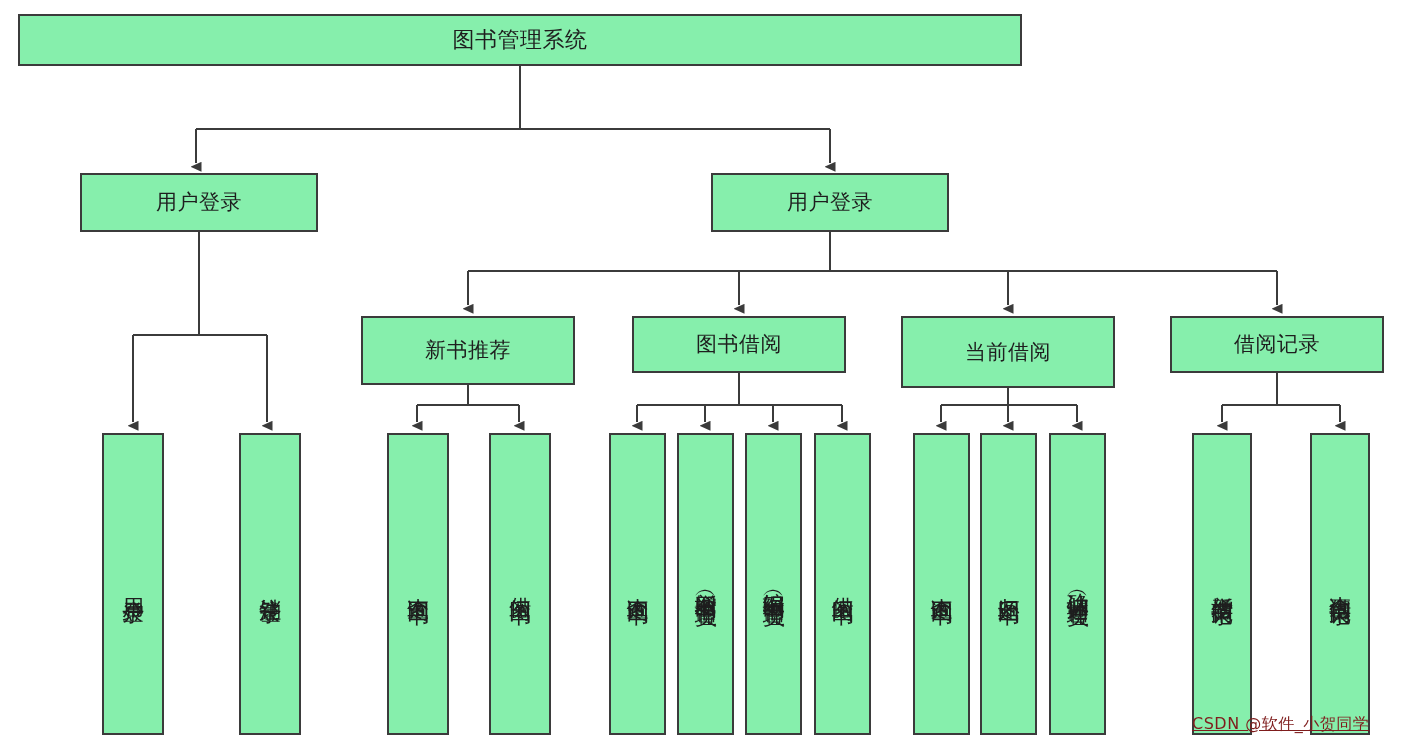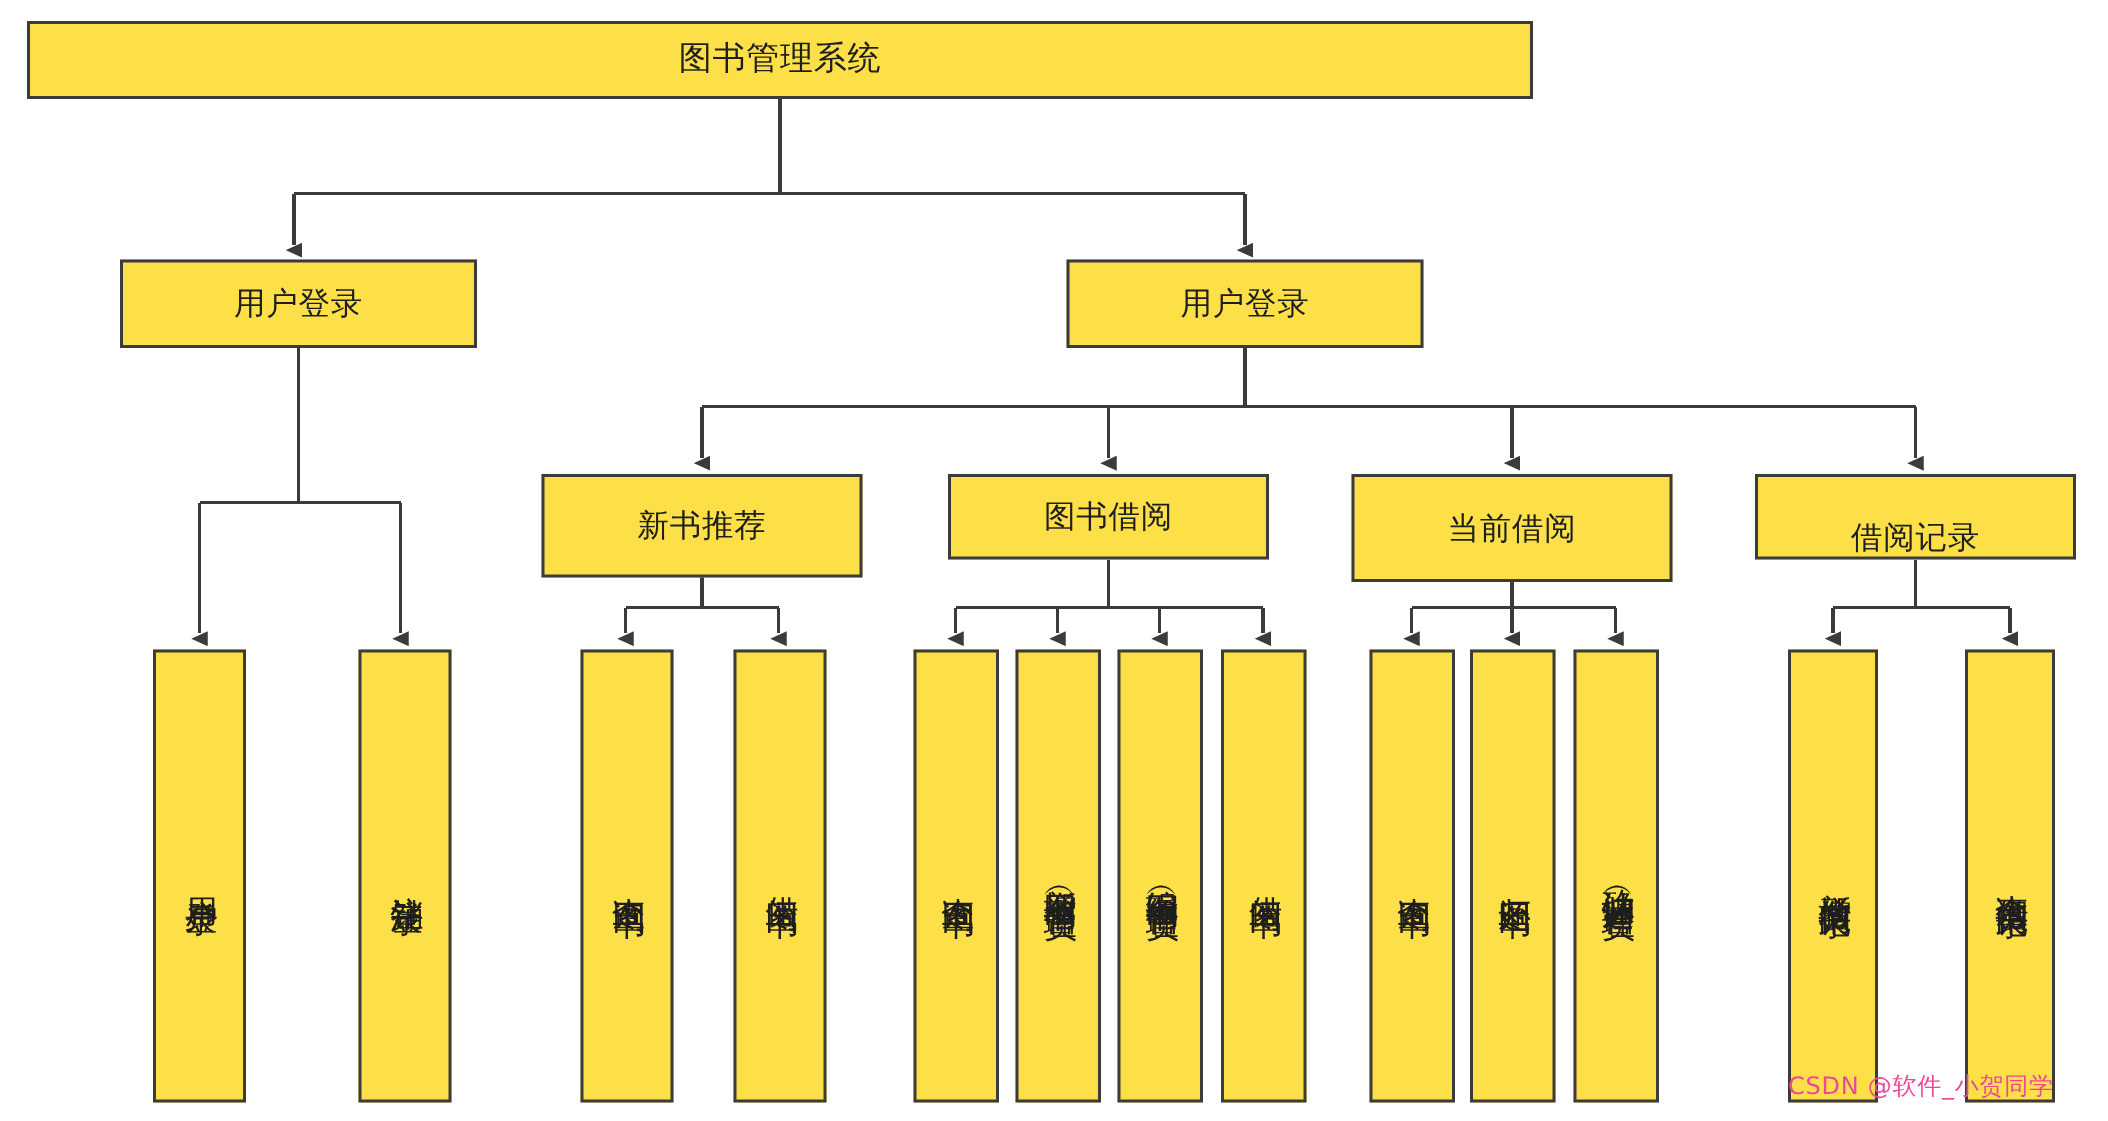--- a/index.html
+++ b/index.html
@@ -17,21 +17,21 @@
   }
   #wires{
     position:absolute;
     left:0; top:0;
     width:1405px; height:747px;
     pointer-events:none;
   }
   .node{
     position:absolute;
     box-sizing:border-box;
-    background:#fde047;
+    background:#86efac;
     border:2.4px solid #3b3b3b;
     display:flex;
     align-items:center;
     justify-content:center;
     text-align:center;
     z-index:2;
   }
   .node .lbl{
     font-size:21px;
     line-height:1.25;
@@ -54,25 +54,26 @@
     line-height:1.12;
     letter-spacing:2px;
     white-space:normal;
     max-height:272px;
   }
   .watermark{
     position:absolute;
     left:1192px;
     top:714px;
     font-size:16px;
-    color:#ec4899;
+    color:#7f1d1d;
     letter-spacing:0.5px;
     white-space:nowrap;
     z-index:5;
     font-family:"DejaVu Sans","Liberation Sans",sans-serif;
+    text-decoration:underline;
   }
 </style>
 </head>
 <body>
 
 <div id="canvas">
 
   <svg id="wires" viewBox="0 0 1405 747" width="1405" height="747" xmlns="http://www.w3.org/2000/svg">
     <defs>
       <marker id="arr" markerWidth="10" markerHeight="11" refX="1.2" refY="5.5" orient="auto" markerUnits="userSpaceOnUse">
@@ -136,21 +137,21 @@
 
   <div class="node" style="left:361px; top:316px; width:214px; height:69px;">
     <span class="lbl">新书推荐</span>
   </div>
   <div class="node" style="left:632px; top:316px; width:214px; height:57px;">
     <span class="lbl">图书借阅</span>
   </div>
   <div class="node" style="left:901px; top:316px; width:214px; height:72px;">
     <span class="lbl">当前借阅</span>
   </div>
-  <div class="node" style="left:1170px; top:316px; width:214px; height:57px;align-items:flex-end;">
+  <div class="node" style="left:1170px; top:316px; width:214px; height:57px;">
     <span class="lbl">借阅记录</span>
   </div>
 
   <div class="node leaf" style="left:102px; top:433px; width:62px; height:302px;">
     <span class="lbl">用户登录</span>
   </div>
   <div class="node leaf" style="left:239px; top:433px; width:62px; height:302px;">
     <span class="lbl">注销登录</span>
   </div>
 

